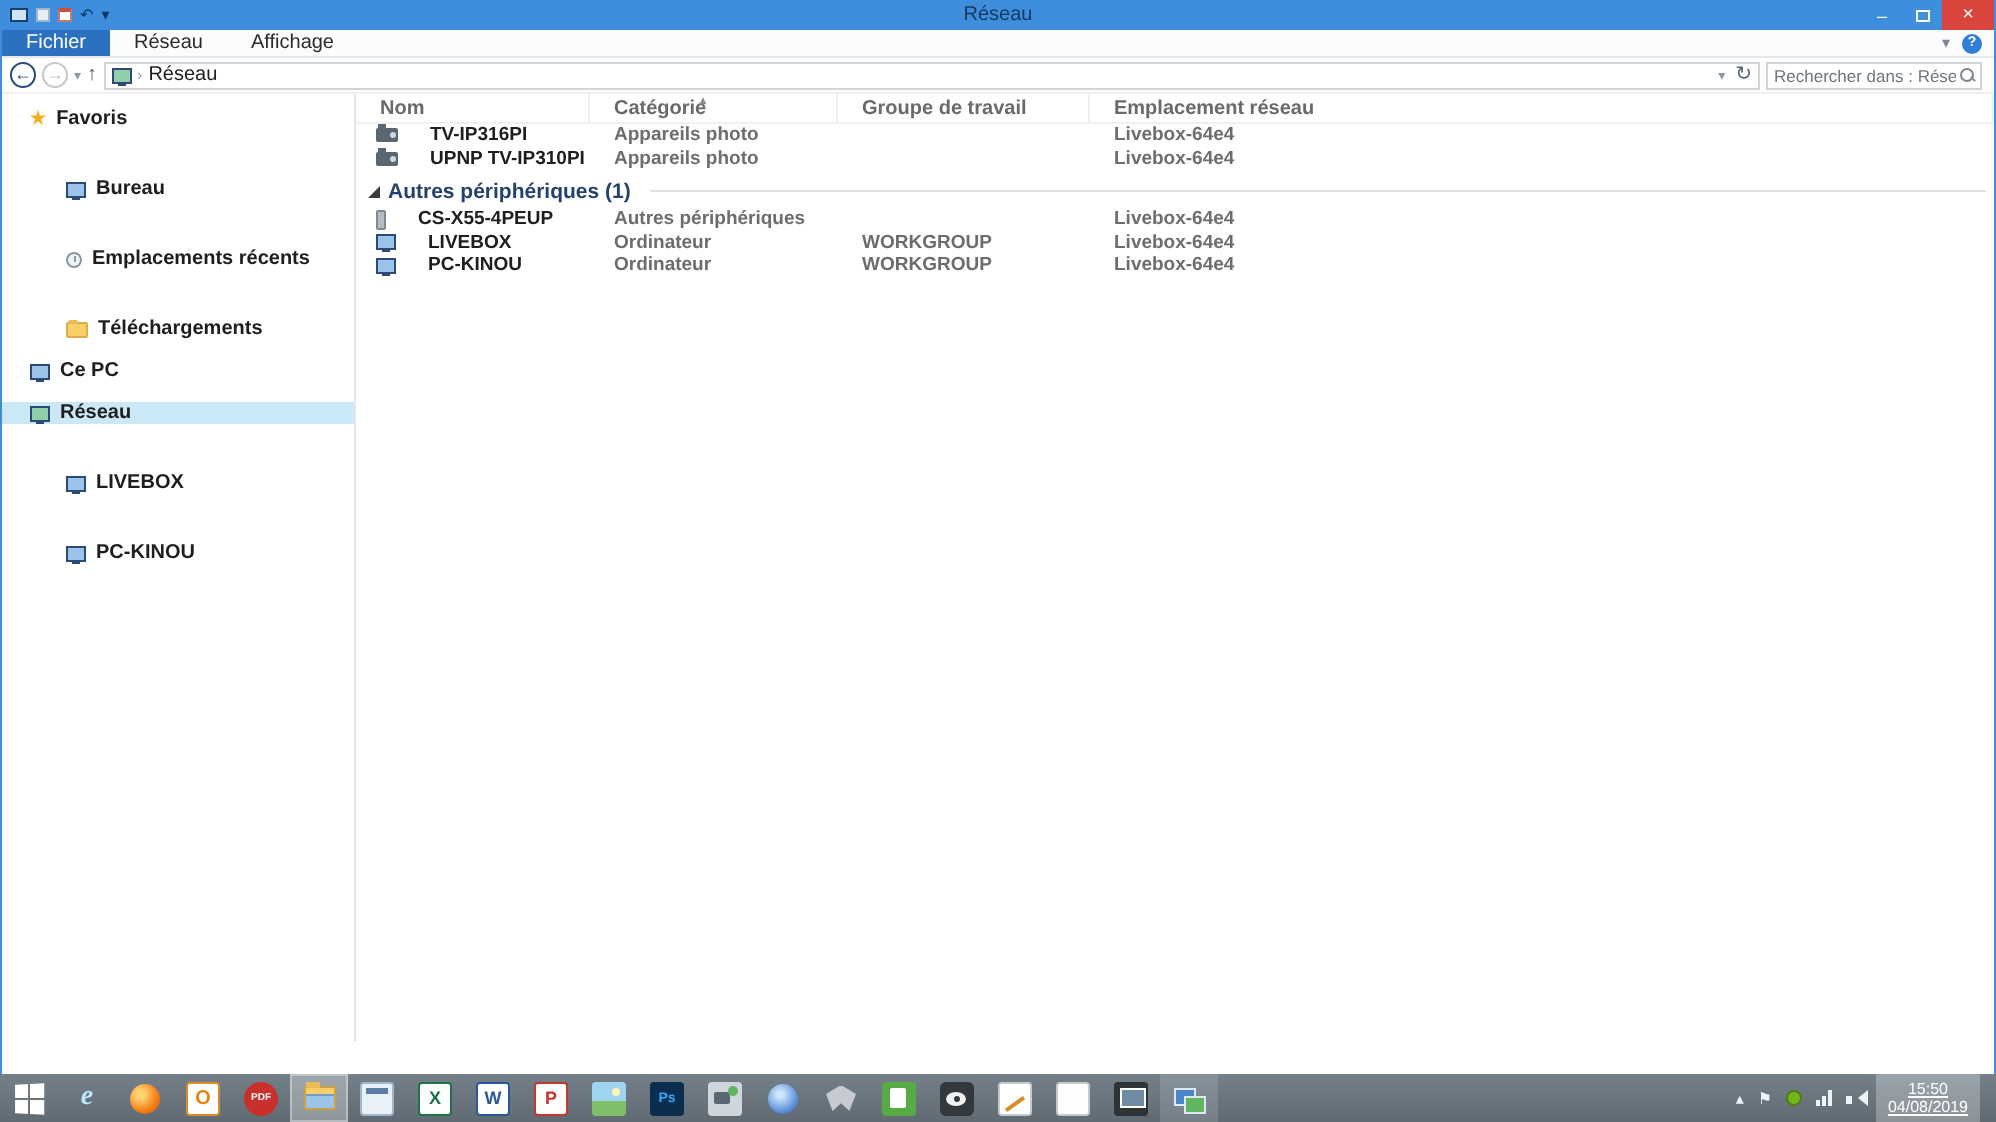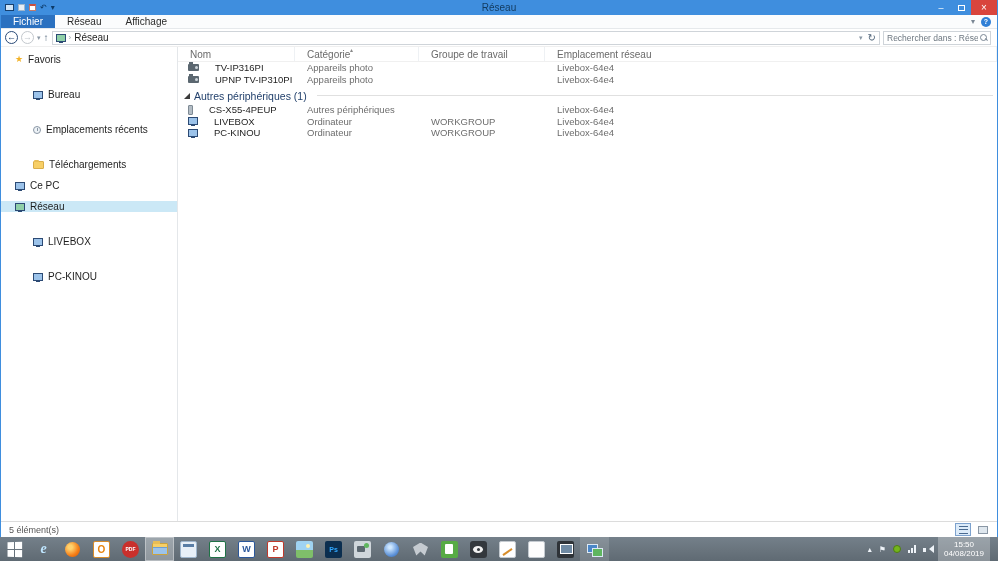--- a/index.html
+++ b/index.html
@@ -55,21 +55,21 @@
   .searchbox input { flex:1; border:none; outline:none; font-size:8.5px; color:#444;
     font-family:"Liberation Sans", sans-serif; background:transparent; min-width:0; }
   .searchbox input::placeholder { color:#6d7780; opacity:1; }
   .mag { width:7px; height:7px; position:relative; flex:0 0 auto; }
   .mag::before { content:""; position:absolute; left:0; top:0; width:5px; height:5px;
     border:1px solid #7b8794; border-radius:50%; }
   .mag::after { content:""; position:absolute; left:5px; top:5px; width:3px; height:1px;
     background:#7b8794; transform:rotate(45deg); }
 
   
-  .main { display:flex; height:474px; }
+  .main { display:flex; height:474px;font-weight:bold; }
   .sidebar { width:177px; border-right:1px solid #e4e7ea; padding-top:7px; }
   .srow { height:11px; display:flex; align-items:center; gap:5px; padding-left:14px;
     font-size:10px; color:#1e1e1e; }
   .srow.child { padding-left:32px;margin-top:24px; }
   .srow.sel { background:#cbe8f6; }
   .gap10 { height:10px; }
   .slab { line-height:11px; white-space:nowrap; }
 
   .sic { display:inline-block; flex:0 0 auto; }
   .ic-star { color:#f2b228; font-size:9px; line-height:9px; }
@@ -187,21 +187,21 @@
   .t-green { width:8px; height:8px; border-radius:50%; background:#74b51c; border:1px solid #4e7d12; }
   .t-net { display:flex; align-items:flex-end; gap:1px; height:8px; }
   .t-net i { display:block; width:2px; background:#eef3f8; }
   .t-net i:nth-child(1){height:3px;} .t-net i:nth-child(2){height:5px;} .t-net i:nth-child(3){height:8px;}
   .t-spk { position:relative; width:8px; height:9px; }
   .t-spk::before { content:""; position:absolute; left:0; top:3px; width:3px; height:4px; background:#eef3f8; }
   .t-spk::after { content:""; position:absolute; left:2px; top:0; border:4.5px solid transparent;
     border-right:5px solid #eef3f8; }
   .clock { width:52px; height:24px; background:rgba(255,255,255,.28); color:#fff;
     display:flex; flex-direction:column; align-items:center; justify-content:center; }
-  .clock div { font-size:8px; line-height:9px; }
+  .clock div { font-size:8px; line-height:9px;text-decoration:underline; }
 </style>
 </head>
 <body>
 
 <div class="screen">
 
   <div class="window">
 
     <div class="titlebar">
       <div class="qat">
@@ -347,35 +347,20 @@
             <span class="mon mini-mon"></span>
             <span class="iname">PC-KINOU</span>
           </div>
           <div class="sub">Ordinateur</div>
           <div class="sub">WORKGROUP</div>
           <div class="sub">Livebox-64e4</div>
         </div>
       </div>
     </div>
 
-    <div class="statusbar">
-      <span class="scount">5 élément(s)</span>
-      <div class="viewbtns">
-        <div class="vbtn sel">
-          <span class="v-list">
-              <i></i>
-              <i></i>
-              <i></i>
-            </span>
-        </div>
-        <div class="vbtn">
-          <span class="v-thumb"></span>
-        </div>
-      </div>
-    </div>
   </div>
 
   <div class="taskbar">
     <div class="tslot">
       <span class="win8logo">
           <i></i>
           <i></i>
           <i></i>
           <i></i>
         </span>

